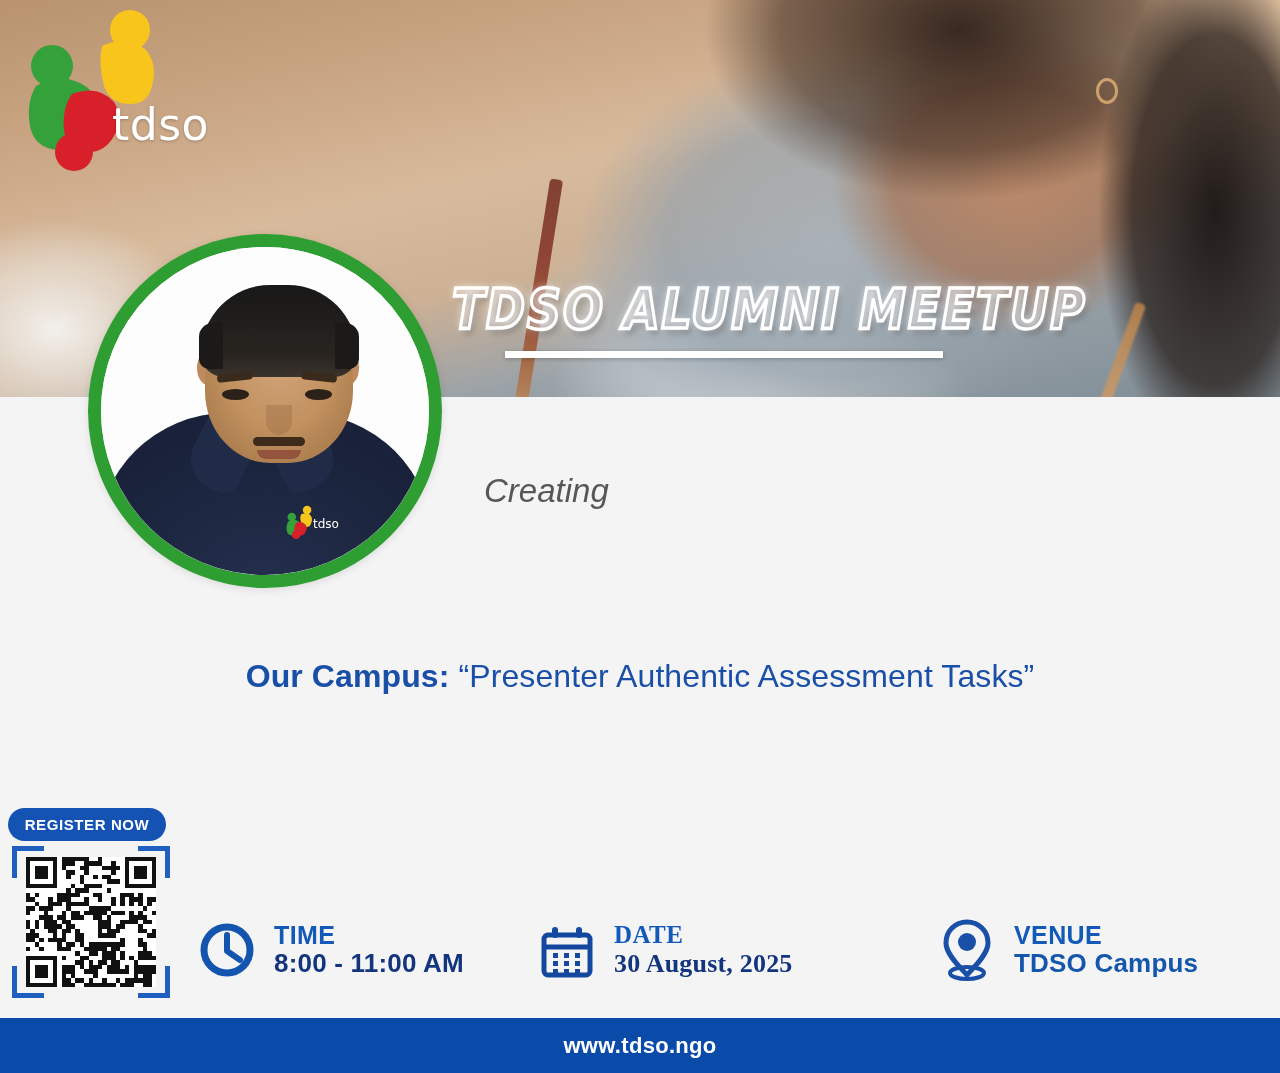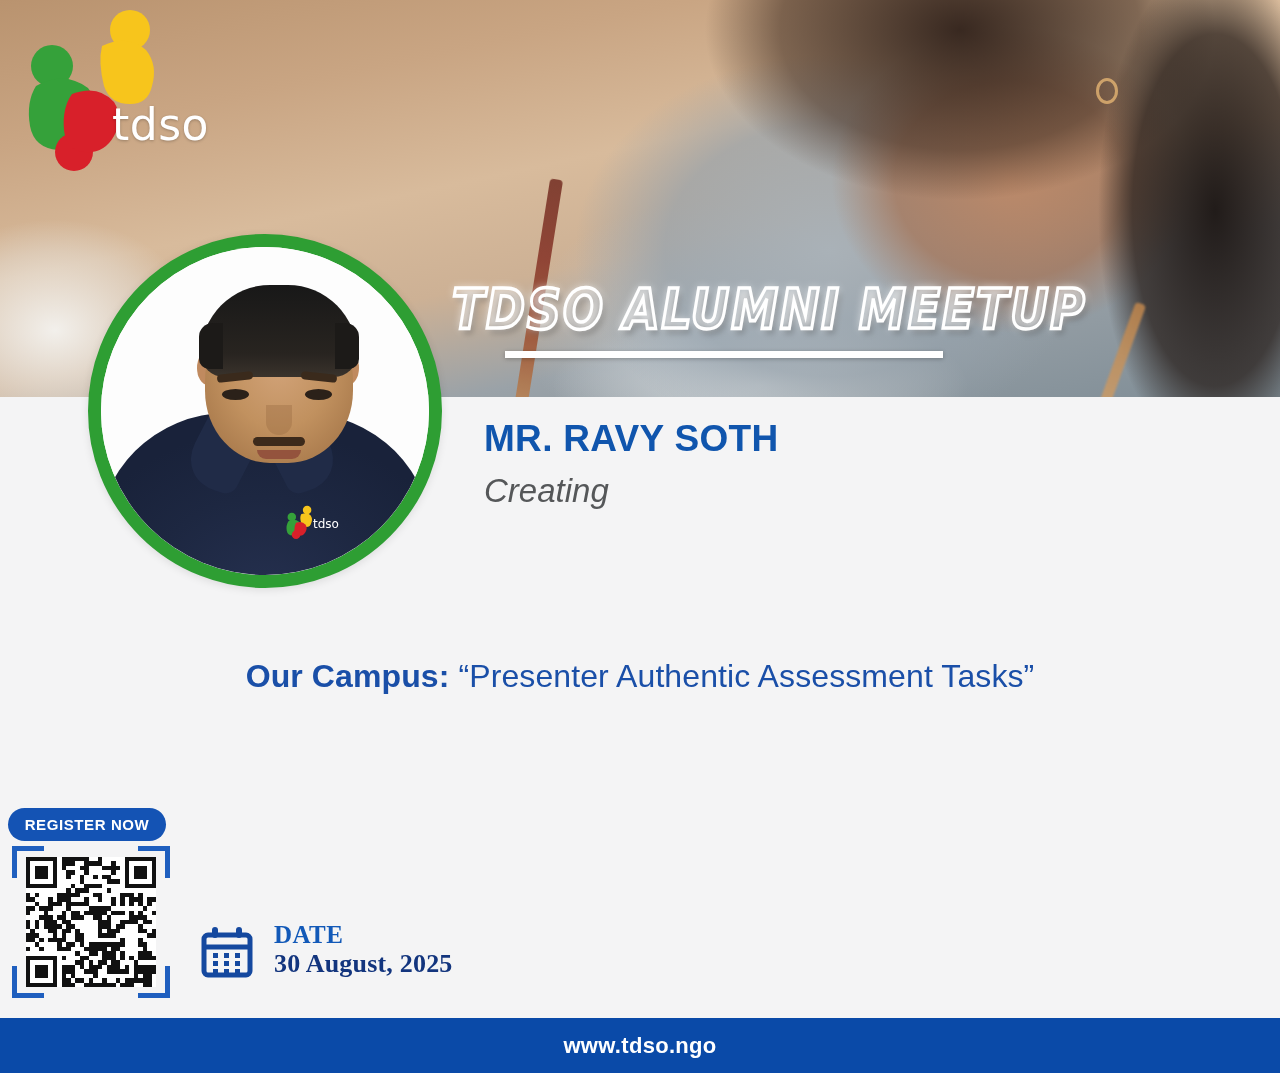--- a/index.html
+++ b/index.html
@@ -445,21 +445,20 @@
           <circle cx="8" cy="14" r="5" fill="#35a13a"></circle>
           <path d="M4 19 q7 -4 13 1 q4 5 1 11 q-3 5 -9 5 q-6 0 -7 -6 q-1 -6 2 -11 z" fill="#35a13a"></path>
           <circle cx="13" cy="35" r="5" fill="#d8202a"></circle>
           <path d="M13 21 q7 -3 11 2 q3 4 0 9 q-3 5 -8 4 q-5 -1 -5 -6 q0 -6 2 -9 z" fill="#d8202a"></path>
         </svg>
         <span>tdso</span>
       </div>
     </div>
   </div>
 
-  <div class="presenter-name">MR. RAVY SOTH</div>
   <div class="presenter-role">Creating</div>
 
   <div class="topic">
     <b>Our Campus:</b><span> “Presenter Authentic Assessment Tasks”</span>
   </div>
 
   <button class="register-btn">REGISTER NOW</button>
 
   <div class="qr-wrap">
     <div class="qr-frame">
@@ -1308,20 +1307,32 @@
         <span style="background: rgb(255, 255, 255);"></span>
         <span style="background: rgb(255, 255, 255);"></span>
         <span></span>
         <span></span>
         <span style="background: rgb(255, 255, 255);"></span>
       </div>
   </div>
 
   <div class="info-row">
 
+    <div class="info-item time">
+      <div class="info-icon">
+        <svg width="58" height="58" viewBox="0 0 58 58" xmlns="http://www.w3.org/2000/svg">
+          <circle cx="29" cy="29" r="23" fill="none" stroke="#1355ae" stroke-width="7"></circle>
+          <path d="M29 14 L29 30 L42 39" fill="none" stroke="#1355ae" stroke-width="6" stroke-linecap="round" stroke-linejoin="round"></path>
+        </svg>
+      </div>
+      <div class="info-text">
+        <div class="info-label">TIME</div>
+        <div class="info-value">8:00 - 11:00 AM</div>
+      </div>
+    </div>
 
     <div class="info-item date">
       <div class="info-icon">
         <svg width="58" height="58" viewBox="0 0 58 58" xmlns="http://www.w3.org/2000/svg">
           <rect x="6" y="14" width="46" height="40" rx="4" fill="none" stroke="#14489f" stroke-width="5"></rect>
           <line x1="6" y1="26" x2="52" y2="26" stroke="#14489f" stroke-width="5"></line>
           <rect x="14" y="6" width="6" height="11" rx="3" fill="#14489f"></rect>
           <rect x="38" y="6" width="6" height="11" rx="3" fill="#14489f"></rect>
           <g fill="#14489f">
             <rect x="15" y="32" width="5" height="5"></rect>
@@ -1335,20 +1346,33 @@
               <rect x="37" y="48" width="5" height="5"></rect>
           </g>
         </svg>
       </div>
       <div class="info-text">
         <div class="info-label">DATE</div>
         <div class="info-value">30 August, 2025</div>
       </div>
     </div>
 
+    <div class="info-item venue">
+      <div class="info-icon">
+        <svg width="58" height="66" viewBox="0 0 58 66" xmlns="http://www.w3.org/2000/svg">
+          <path d="M29 5 C17 5 8 14 8 26 C8 38 24 52 29 58 C34 52 50 38 50 26 C50 14 41 5 29 5 Z" fill="none" stroke="#1a4fa8" stroke-width="5"></path>
+          <circle cx="29" cy="25" r="9" fill="#1a4fa8"></circle>
+          <ellipse cx="29" cy="56" rx="17" ry="6" fill="none" stroke="#1a4fa8" stroke-width="4"></ellipse>
+        </svg>
+      </div>
+      <div class="info-text">
+        <div class="info-label">VENUE</div>
+        <div class="info-value">TDSO Campus</div>
+      </div>
+    </div>
 
   </div>
 
   <div class="footer">
     <span class="footer-url">www.tdso.ngo</span>
   </div>
 
 </div>
 
 </body></html>

